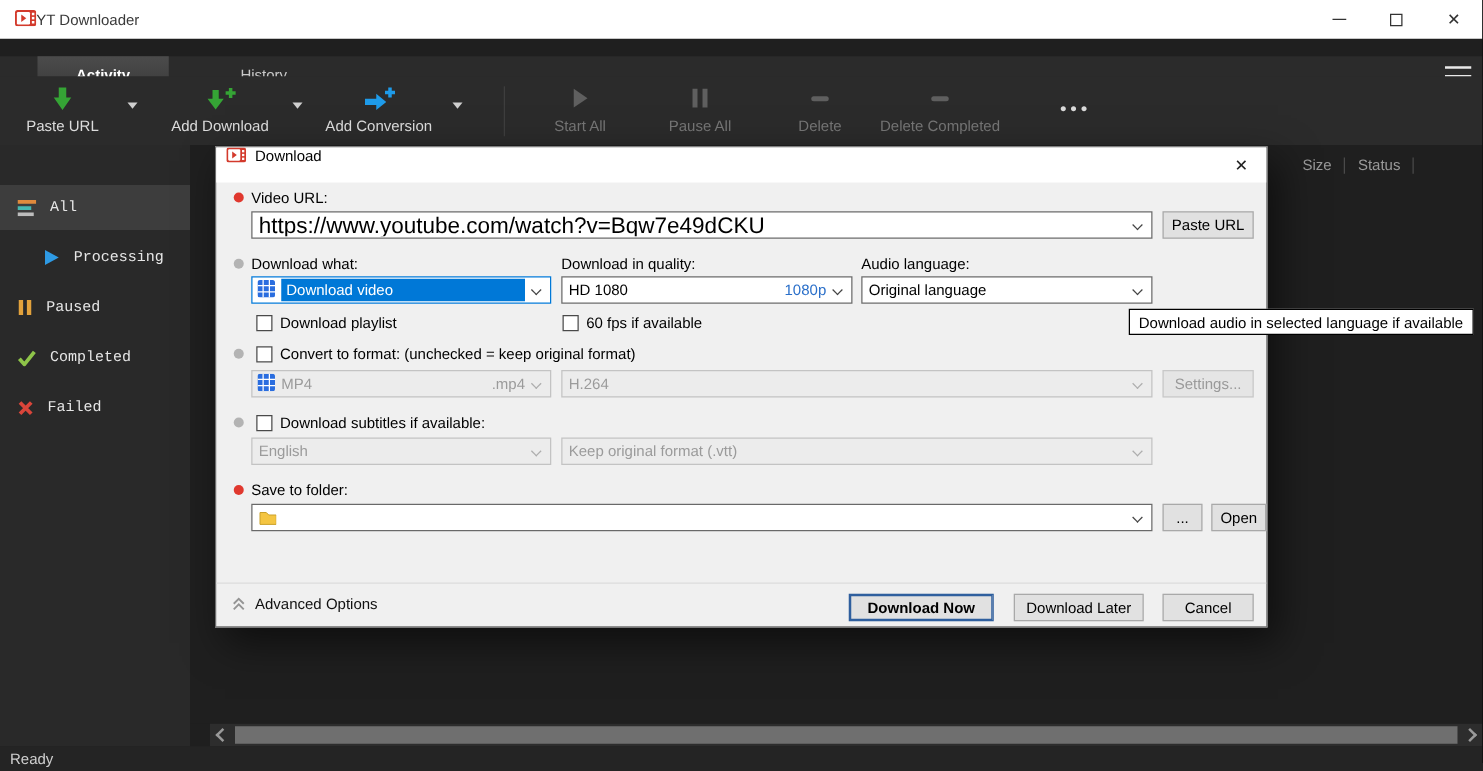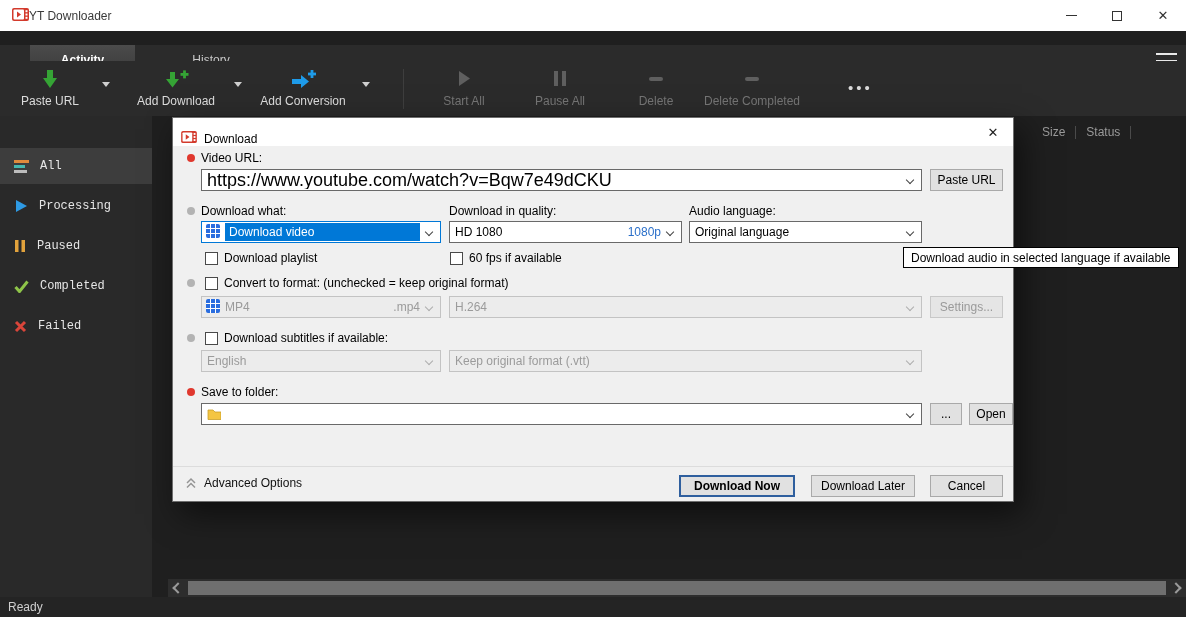--- a/index.html
+++ b/index.html
@@ -49,21 +49,21 @@
 
 #hscroll{position:absolute;left:168px;top:579px;width:1018px;height:18px;background:#2d2d2d;}
 .sarrow{position:absolute;top:5px;width:8px;height:8px;border-left:2px solid #9a9a9a;border-bottom:2px solid #9a9a9a;cursor:pointer;}
 #sarrow-left{left:6px;transform:rotate(45deg);}
 #sarrow-right{right:6px;transform:rotate(225deg);}
 #sthumb{position:absolute;left:20px;top:2px;width:978px;height:14px;background:#6f6f6f;cursor:pointer;}
 #statusbar{position:absolute;left:0;top:597px;width:100%;height:20px;background:#242424;display:flex;align-items:center;padding-left:8px;color:#cfcfcf;font-size:12px;}
 
 
 #dialog{position:absolute;left:172px;top:117px;width:842px;height:385px;background:#f0f0f0;border:1px solid #6e6e6e;box-shadow:8px 12px 30px rgba(0,0,0,0.55);z-index:10;}
-#dlg-titlebar{position:absolute;left:0;top:0;width:100%;height:28px;background:#fff;display:flex;align-items:flex-end;padding-left:8px;}
+#dlg-titlebar{position:absolute;left:0;top:0;width:100%;height:28px;background:#fff;display:flex;align-items:flex-start;padding-left:8px;}
 #dlg-title{margin-left:7px;font-size:12px;color:#000;}
 #dlg-close{position:absolute;right:0;top:0;width:40px;height:28px;display:flex;align-items:center;justify-content:center;font-size:13px;color:#222;cursor:pointer;}
 .bullet{position:absolute;width:8px;height:8px;border-radius:50%;}
 .bullet.red{background:#e0382e;}
 .bullet.gray{background:#b3b3b3;}
 .dlabel{position:absolute;font-size:12px;color:#000;white-space:nowrap;}
 .combo{position:absolute;height:22px;background:#fff;border:1px solid #696969;display:flex;align-items:center;padding:0 20px 0 5px;font-size:12px;color:#000;cursor:pointer;}
 .combo .cv{position:absolute;right:8px;top:7px;width:6px;height:6px;border-right:1.5px solid #444;border-bottom:1.5px solid #444;transform:rotate(45deg);}
 .combo.dis{background:#ececec;border-color:#c3c3c3;color:#9b9b9b;cursor:default;}
 .combo.dis .cv{border-color:#adadad;}
@@ -180,21 +180,21 @@
 
   <div id="sidebar">
     <div class="side-item sel" style="top:32px;">
       <svg width="15" height="13">
           <rect x="0" y="0" width="15" height="3" fill="#e08a3c"></rect>
           <rect x="0" y="5" width="11" height="3" fill="#46b8b0"></rect>
           <rect x="0" y="10" width="13" height="3" fill="#bdbdbd"></rect>
         </svg>
       <span>All</span>
     </div>
-    <div class="side-item" style="top:72px;">
+    <div class="side-item" style="top:72px;margin-left:20px;">
       <svg width="14" height="14">
           <polygon points="2,1 13,7 2,13" fill="#2e9ae4"></polygon>
         </svg>
       <span>Processing</span>
     </div>
     <div class="side-item" style="top:112px;">
       <svg width="12" height="14">
           <rect x="1" y="1" width="3.5" height="12" fill="#e2a23c"></rect>
           <rect x="7.5" y="1" width="3.5" height="12" fill="#e2a23c"></rect>
         </svg>

